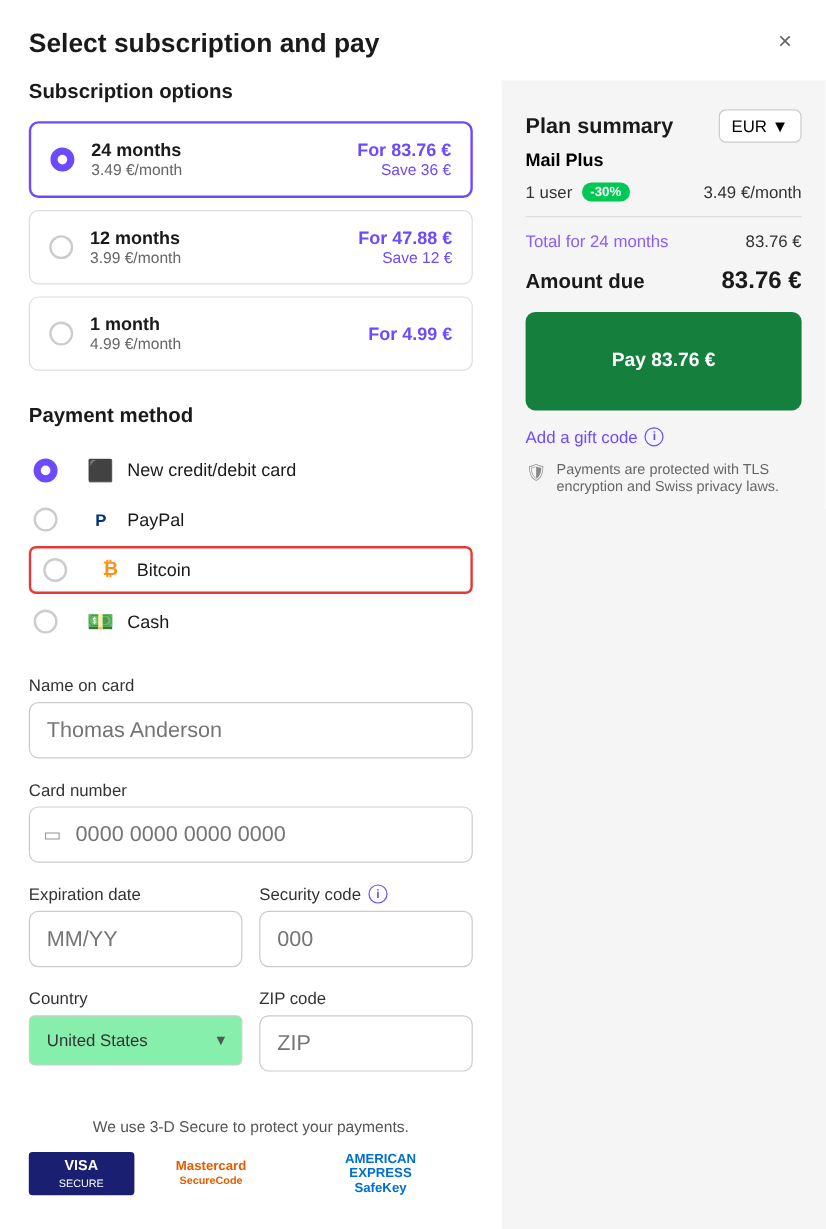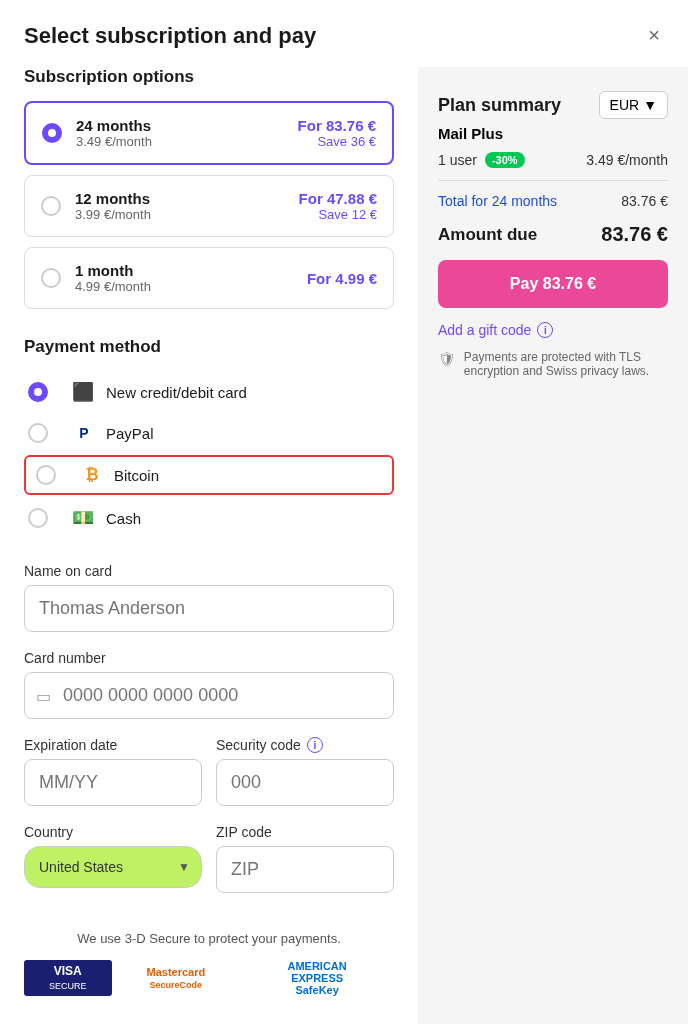--- a/index.html
+++ b/index.html
@@ -205,25 +205,25 @@
       font-weight: 700;
       cursor: pointer;
     }
     .country-select-wrapper {
       position: relative;
     }
     .country-select {
       width: 100%;
       padding: 12px 14px;
       border: 1.5px solid #ccc;
-      border-radius: 16px;
+      border-radius: 5px;
       font-size: 14px;
       color: #333;
       appearance: none;
-      background: #bef264;
+      background: #86efac;
       cursor: pointer;
       outline: none;
     }
     .select-arrow {
       position: absolute;
       right: 12px;
       top: 50%;
       transform: translateY(-50%);
       pointer-events: none;
       color: #555;
@@ -326,21 +326,21 @@
       margin: 12px 0;
     }
     .total-row {
       display: flex;
       justify-content: space-between;
       align-items: center;
       margin-bottom: 6px;
     }
     .total-label {
       font-size: 14px;
-      color: #1d4ed8;
+      color: #8b5cf6;
     }
     .total-value {
       font-size: 14px;
       color: #333;
     }
     .amount-due-row {
       display: flex;
       justify-content: space-between;
       align-items: center;
       margin: 14px 0;
@@ -350,25 +350,25 @@
       font-weight: 700;
       color: #1a1a1a;
     }
     .amount-due-value {
       font-size: 20px;
       font-weight: 700;
       color: #1a1a1a;
     }
     .pay-btn {
       width: 100%;
-      background: #ec4899;
+      background: #15803d;
       color: #fff;
       border: none;
       border-radius: 8px;
-      padding: 15px;
+      padding: 32px;
       font-size: 16px;
       font-weight: 600;
       cursor: pointer;
       margin-bottom: 14px;
     }
     .gift-code-link {
       color: #6d4aff;
       font-size: 14px;
       text-decoration: none;
       display: flex;

